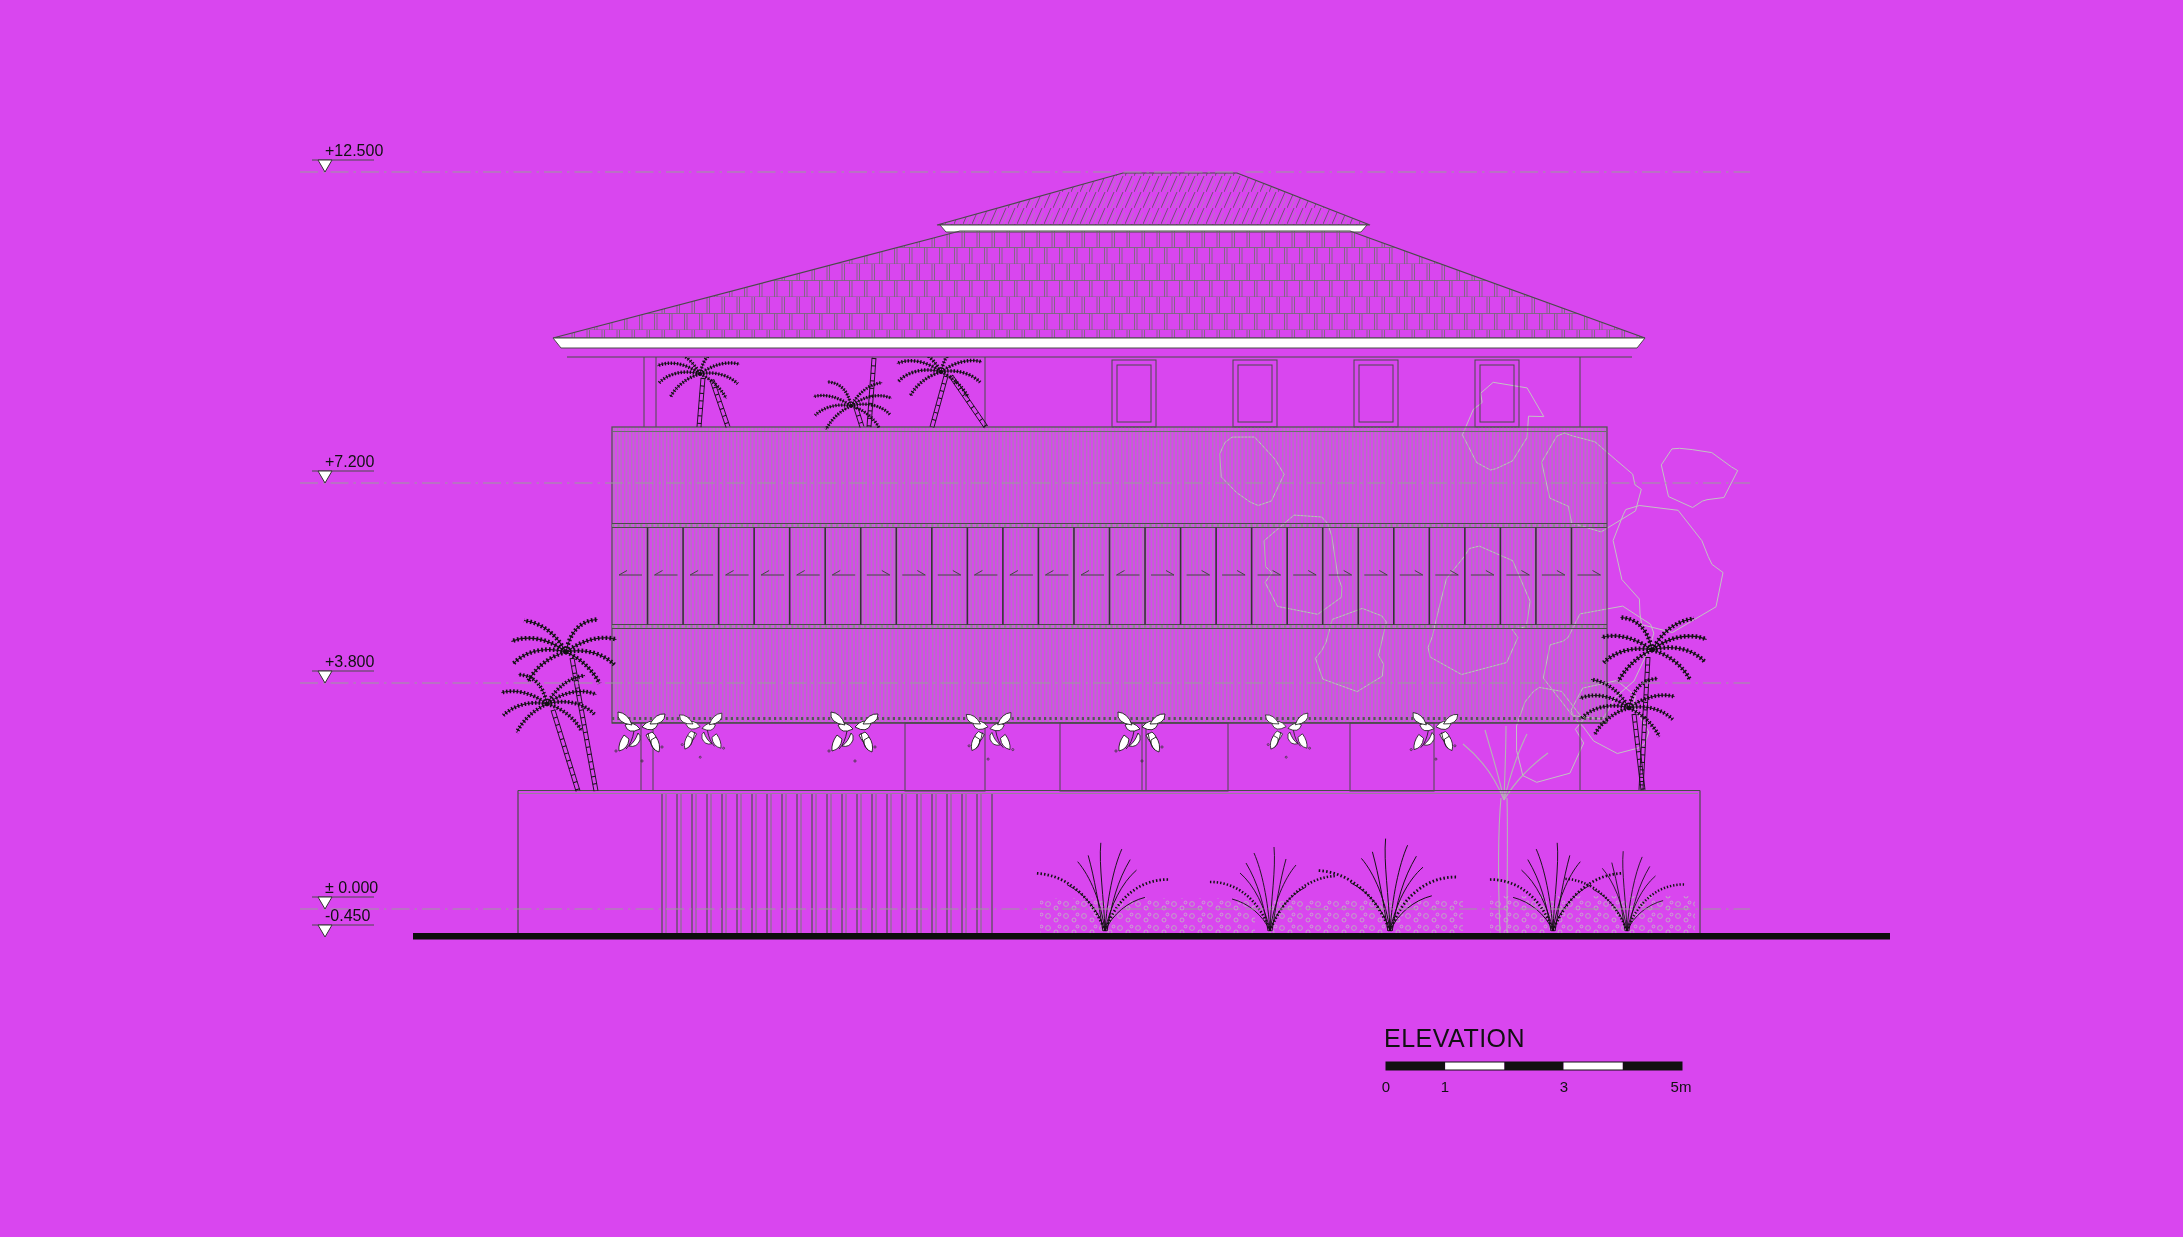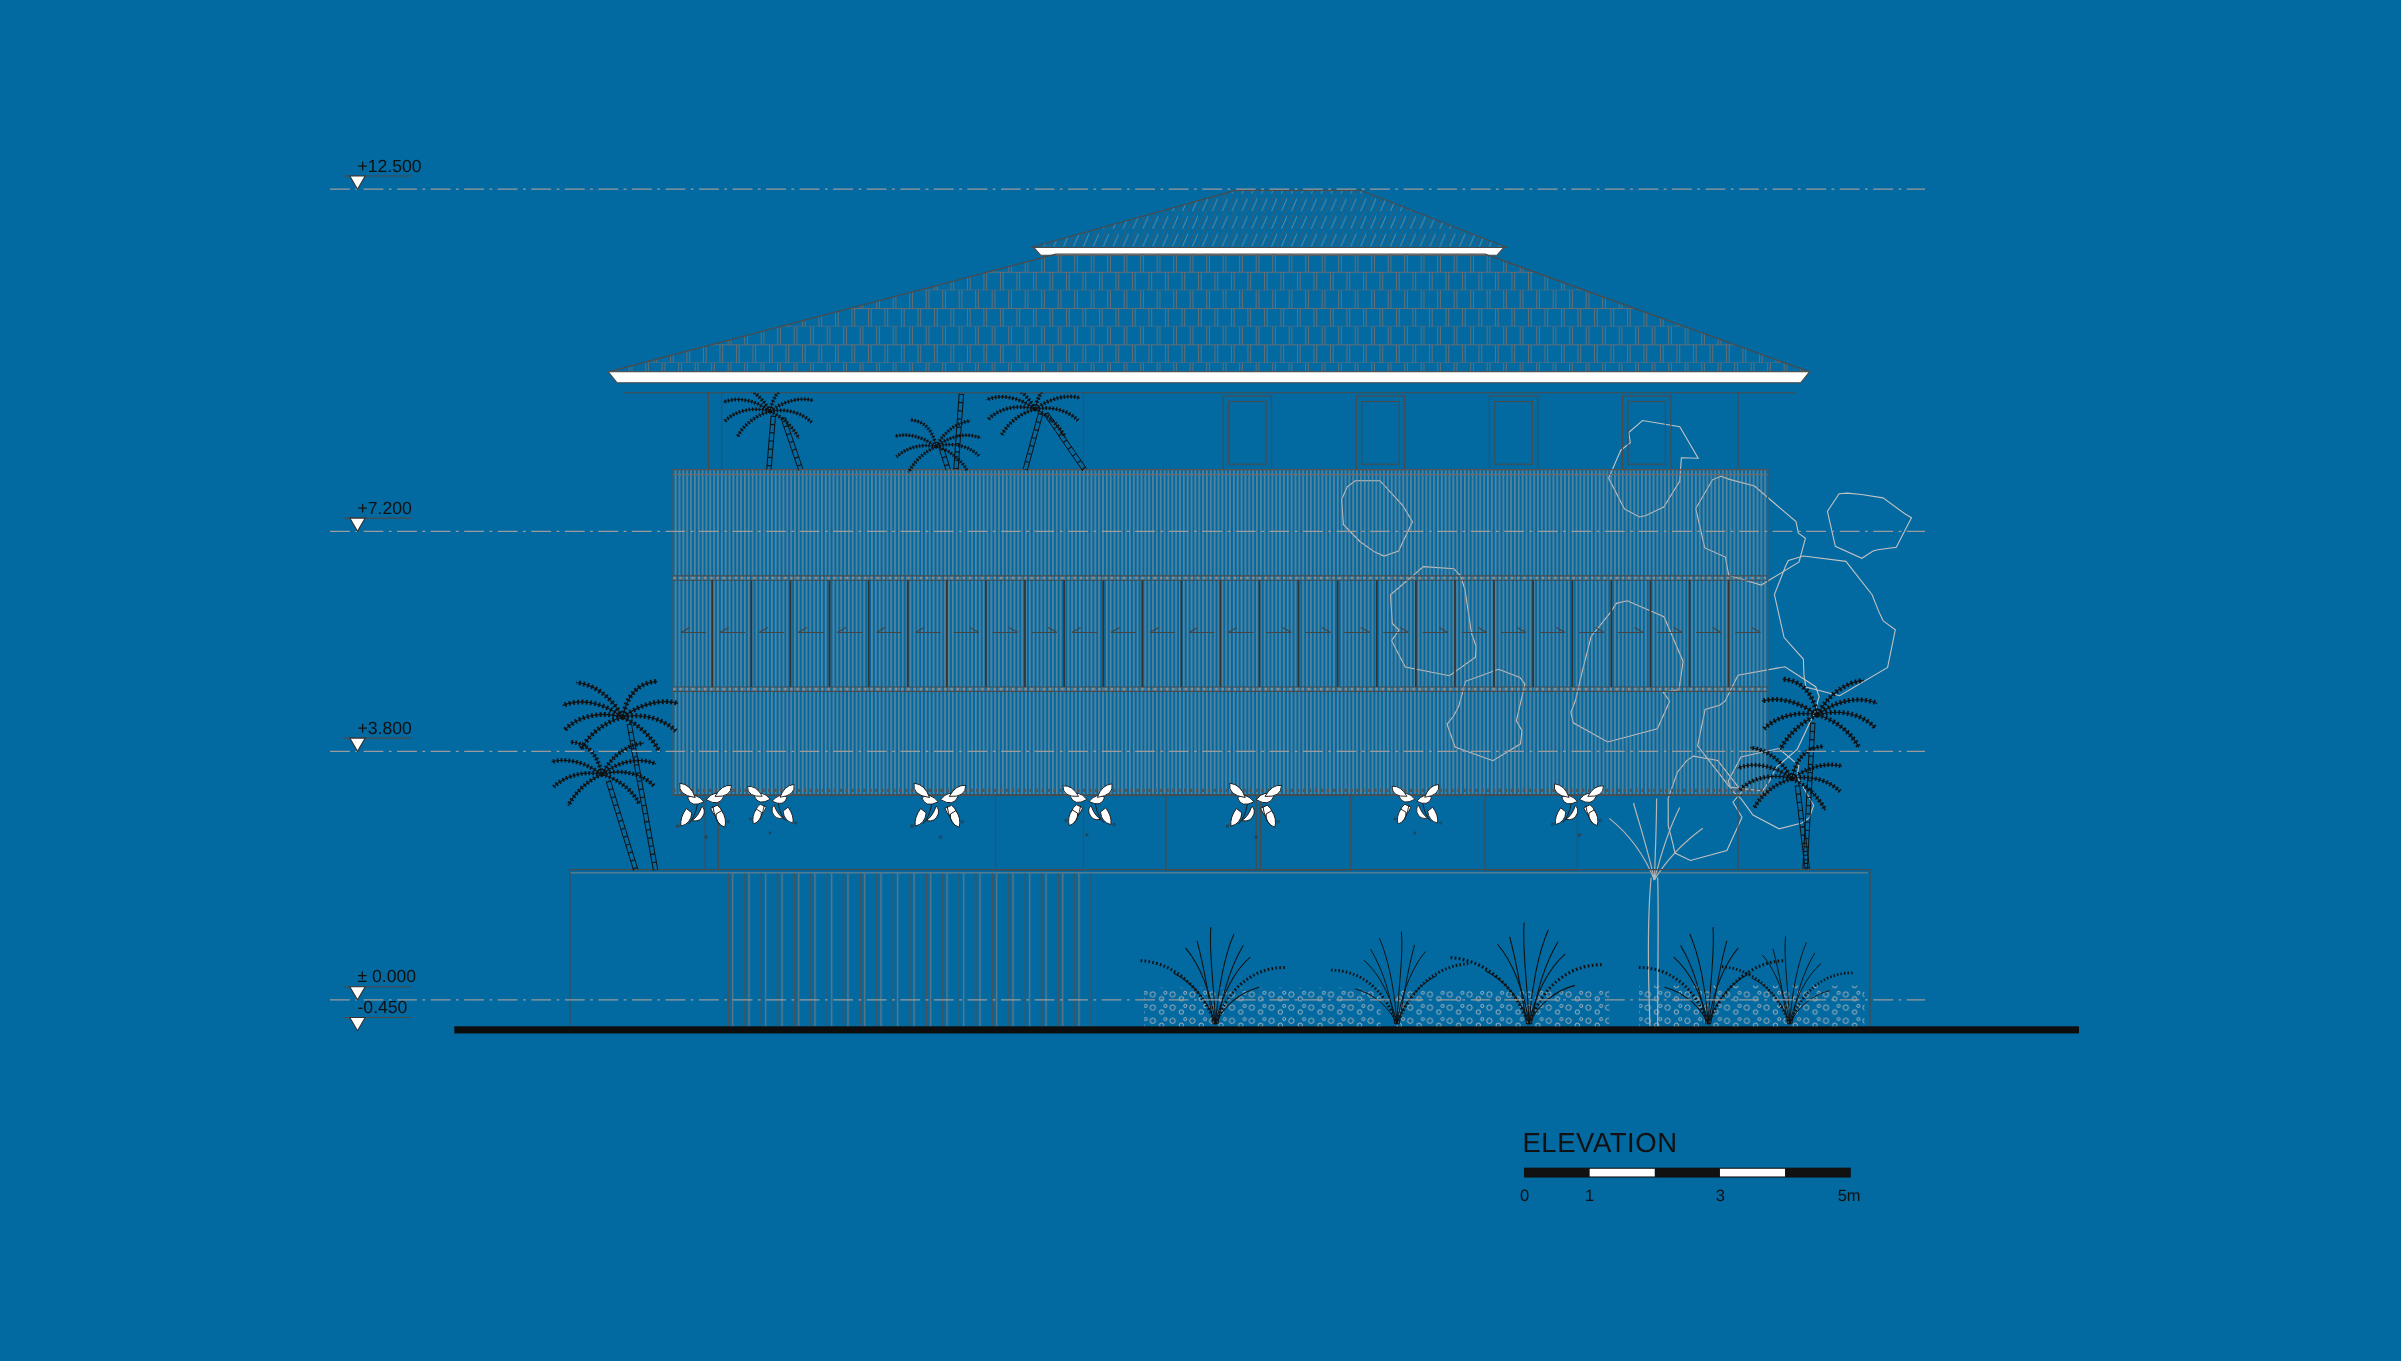--- a/index.html
+++ b/index.html
@@ -1,16 +1,16 @@
 <!DOCTYPE html>
 <html><head>
 <meta charset="utf-8">
 <style>
   html,body{margin:0;padding:0;background:#fff;}
-  #page{position:relative;width:2183px;height:1237px;background:#0369a1;overflow:hidden;
+  #page{position:relative;width:2183px;height:1237px;background:#d946ef;overflow:hidden;
         font-family:"Liberation Sans",sans-serif;}
   svg{position:absolute;left:0;top:0;}
   svg text{font-family:"Liberation Sans",sans-serif;fill:#111;}
   .lvl-text{font-size:16px;}
   .sb-text{font-size:15px;}
   .title-text{font-size:25px;letter-spacing:.5px;}
   .thin{stroke:#4a4a4a;stroke-width:1;fill:none;}
   .edge{stroke:#4a4a4a;stroke-width:1.2;fill:none;}
   .lvl{stroke:#9b9b9b;stroke-width:1.2;stroke-dasharray:18 5 2.5 5;fill:none;}
   .fuzz{stroke:#111;stroke-width:4.2;stroke-dasharray:1.6 2.1;fill:none;stroke-linecap:butt;}

